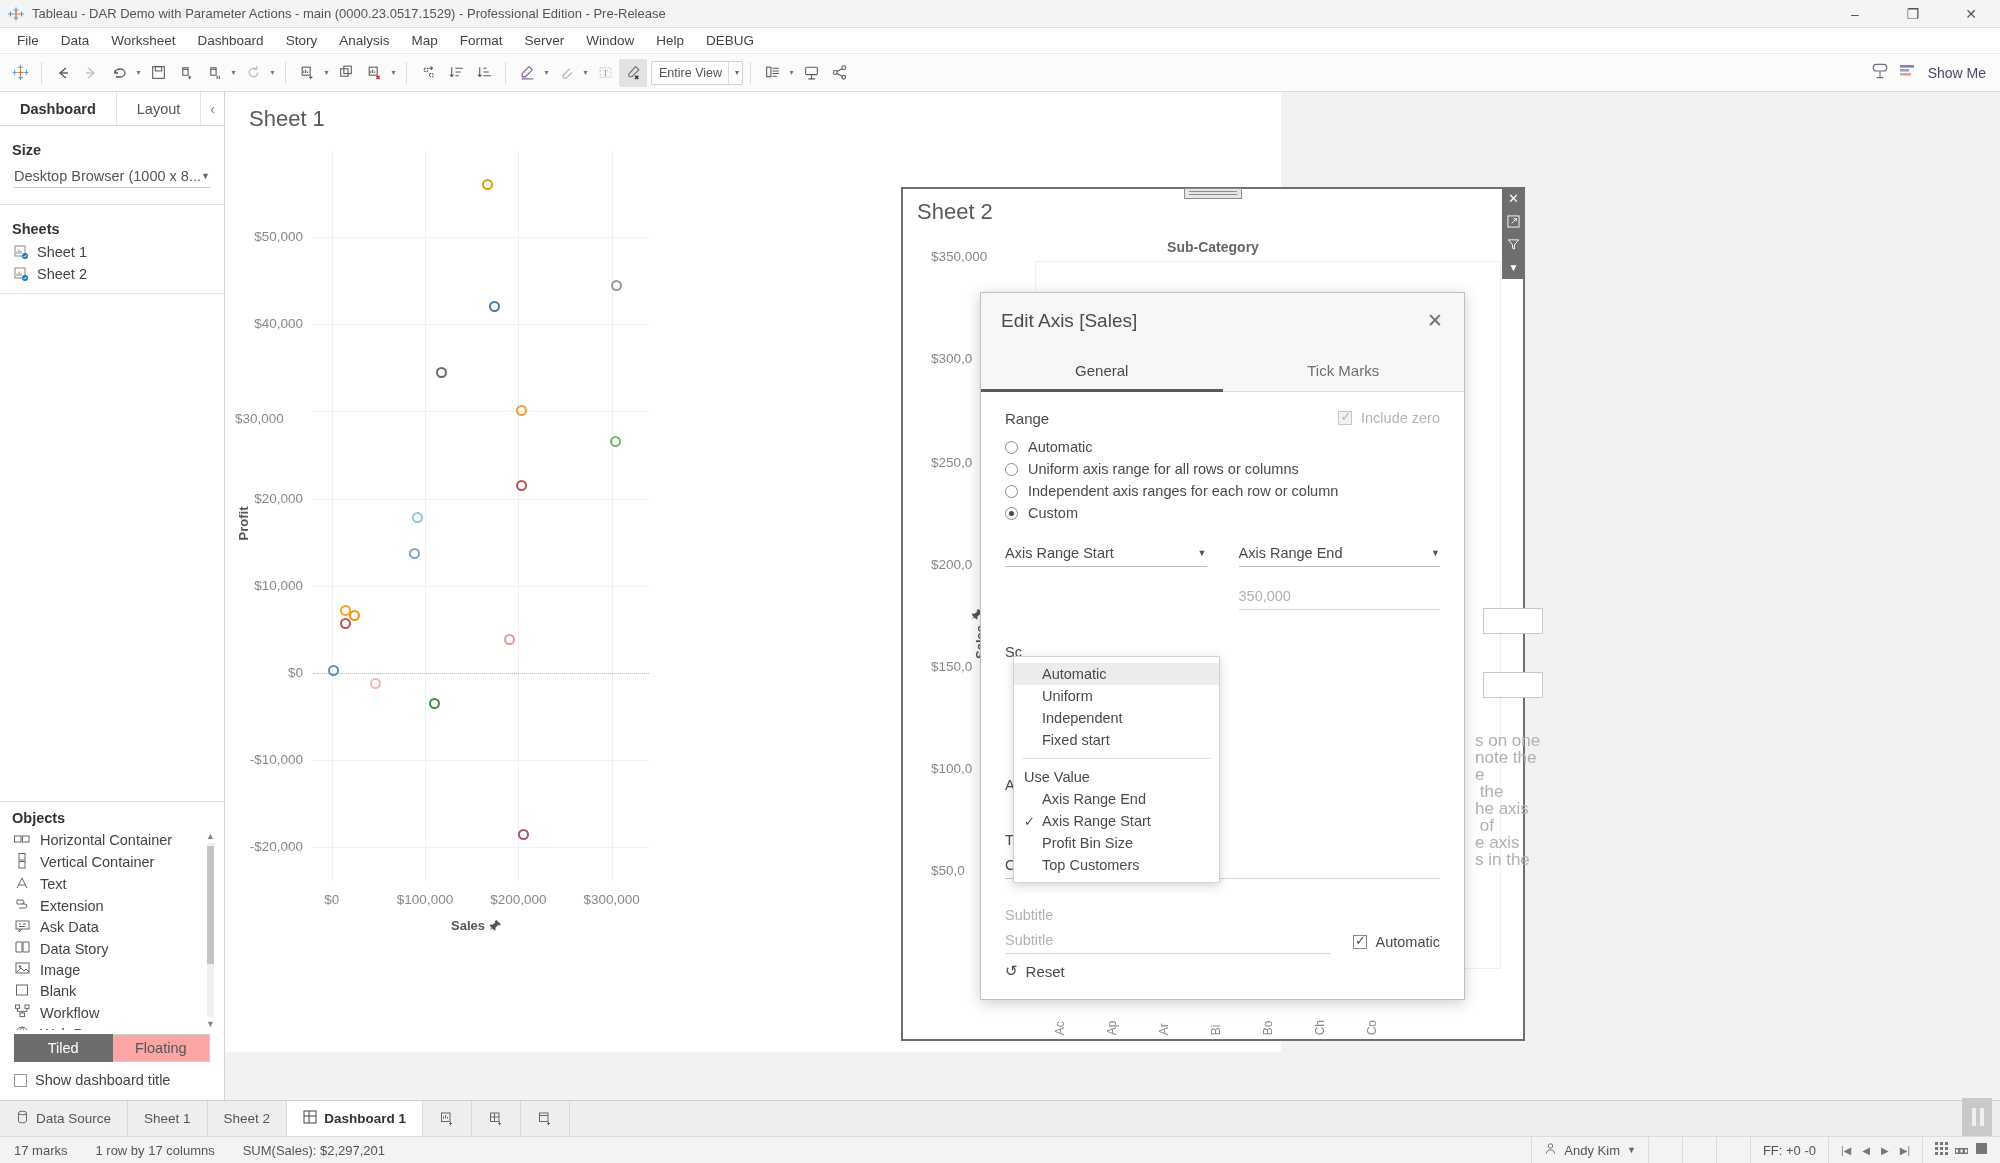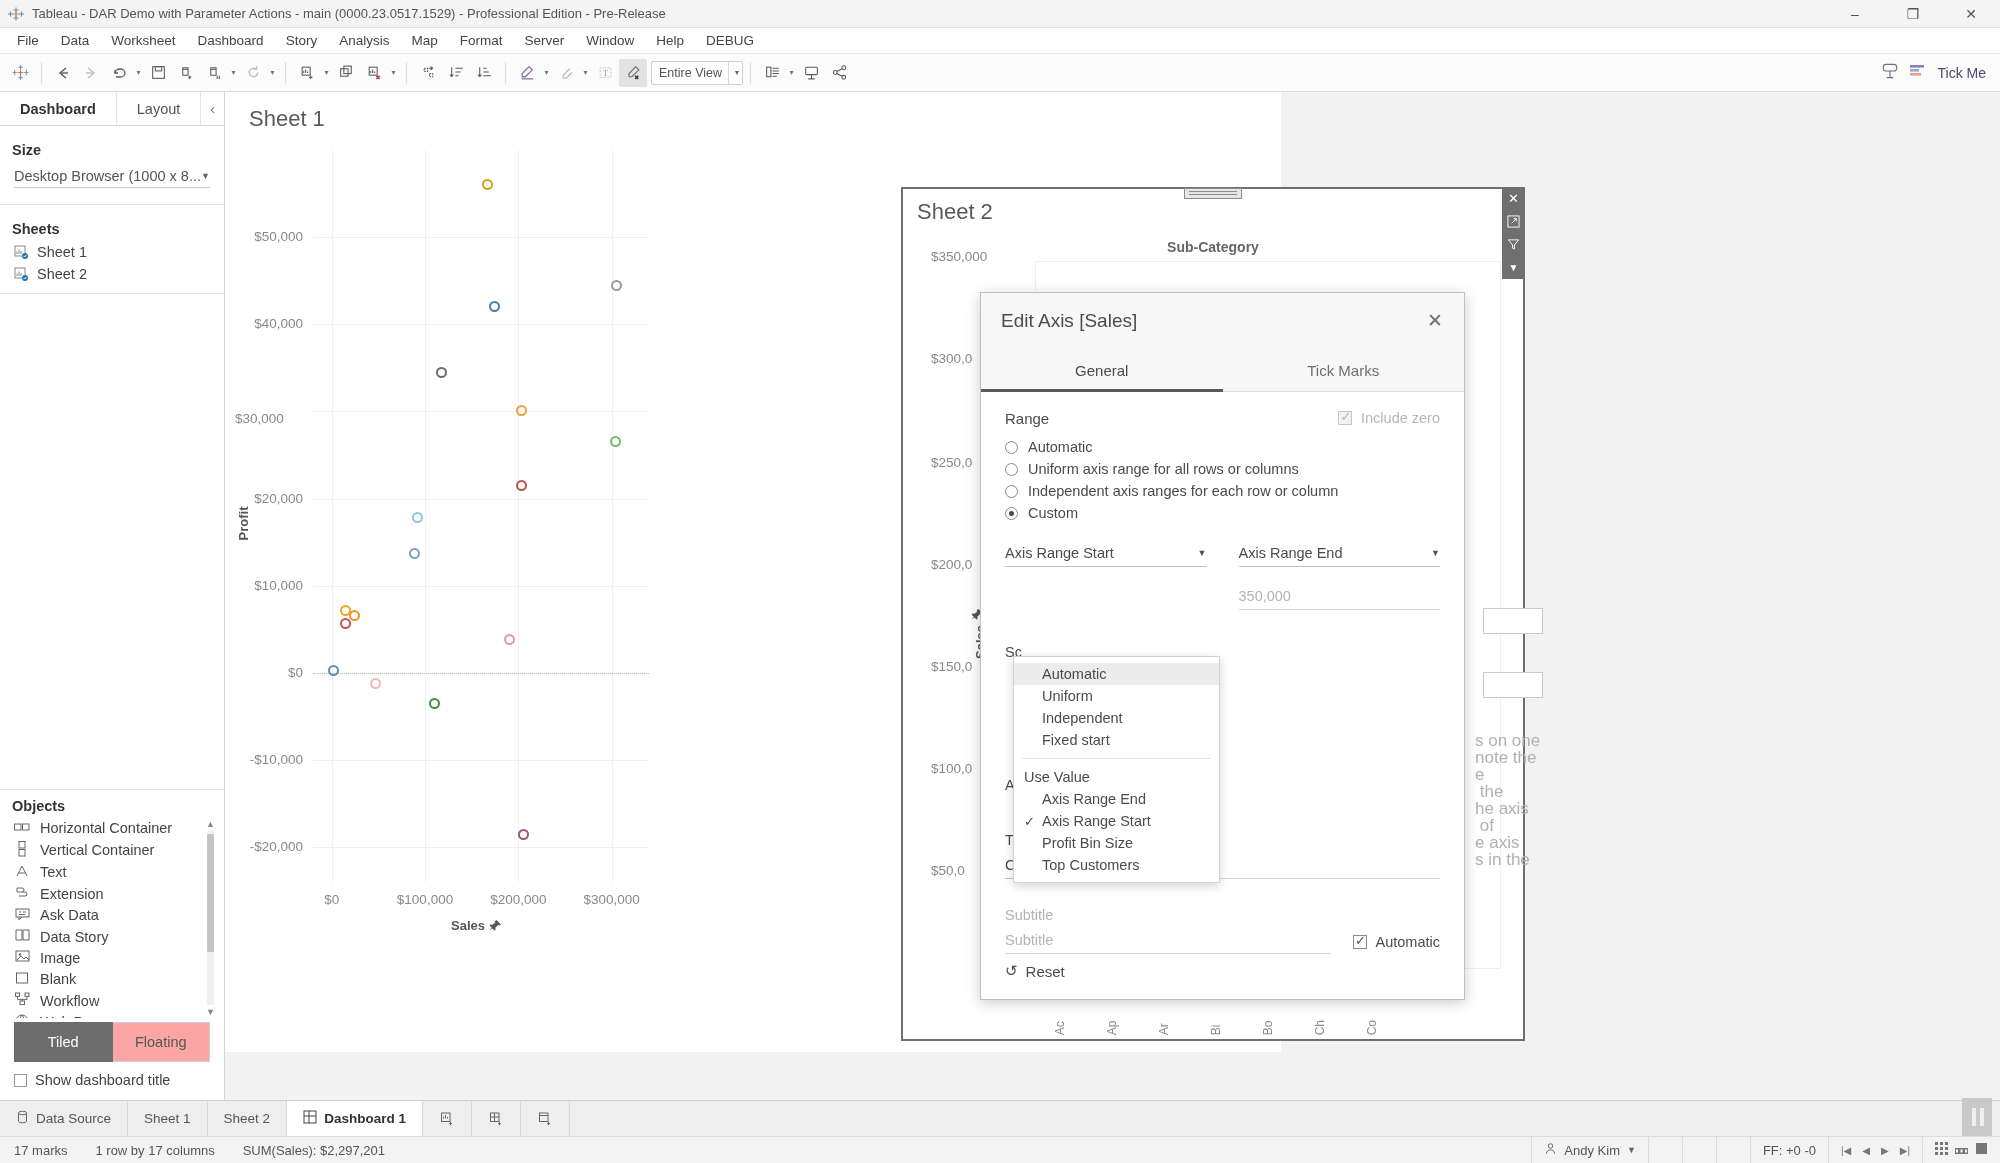--- a/index.html
+++ b/index.html
@@ -82,21 +82,21 @@
   .sheet-ico{ width:15px; height:15px; flex:0 0 auto; position:relative; }
 
   .objects{ margin-top:auto; border-top:1px solid #e2e2e2; }
   .obj-list{ position:relative; height:200px; overflow:hidden; }
   .obj-row{ display:flex; align-items:center; gap:10px; padding:2.2px 14px; font-size:14.5px; color:#444;}
   .obj-ico{ width:16px; flex:0 0 16px; text-align:center; color:#666; }
   .obj-scroll{ position:absolute; right:8px; top:0; bottom:0; width:11px; }
   .obj-scroll .track{ position:absolute; top:13px; bottom:13px; left:2px; width:7px; background:#f0f0f0;}
   .obj-scroll .thumb{ position:absolute; top:16px; height:118px; left:2px; width:7px; background:#c4c4c4; border-radius:1px;}
   .obj-scroll .ar{ position:absolute; left:1px; color:#888; font-size:9px; }
-  .tilefloat{ display:flex; margin:4px 14px 0; height:40px;justify-content:center; }
+  .tilefloat{ display:flex; margin:4px 14px 0; height:28px;justify-content:center; }
   .tf{ flex:1; display:flex;align-items:center;justify-content:center; font-size:14.5px; border:1px solid #cfcfcf;}
   .tf.on{ background:#6d6d6d; color:#fff; border-color:#6d6d6d; }
   .tf.off{ background:#fca5a5; color:#555; border-left:0;}
   .showtitle{ display:flex; align-items:center; gap:8px; padding:10px 14px 12px; font-size:14.5px; color:#444;}
   .cbox{ width:13px;height:13px;border:1px solid #9a9a9a; background:#fff; flex:0 0 13px; position:relative;}
 
   
   .canvas{ flex:1; background:#f2f2f2; position:relative; overflow:hidden; }
   .dashwhite{ position:absolute; left:0; top:0; width:1056px; height:960px; background:#fff; }
 
@@ -413,21 +413,21 @@
           <path d="M9 9v6M6 15h6" stroke="#6f6f80"></path>
         </svg>
     </span>
     <span>
       <svg width="20" height="16" viewBox="0 0 20 16">
         <rect x="1" y="2" width="14" height="2.6" fill="#8a7fb8"></rect>
         <rect x="1" y="6" width="9" height="2.6" fill="#8fa8cc"></rect>
         <rect x="1" y="10" width="11" height="2.6" fill="#e8a090"></rect>
       </svg>
     </span>
-    <span>Tick Me</span>
+    <span>Show Me</span>
   </div>
 </div>
 
 <div class="main">
 
   <div class="leftpanel">
     <div class="lp-tabs">
       <div class="lp-tab sel">Dashboard</div>
       <div class="lp-tab sel2">Layout</div>
       <div class="lp-collapse">‹</div>

